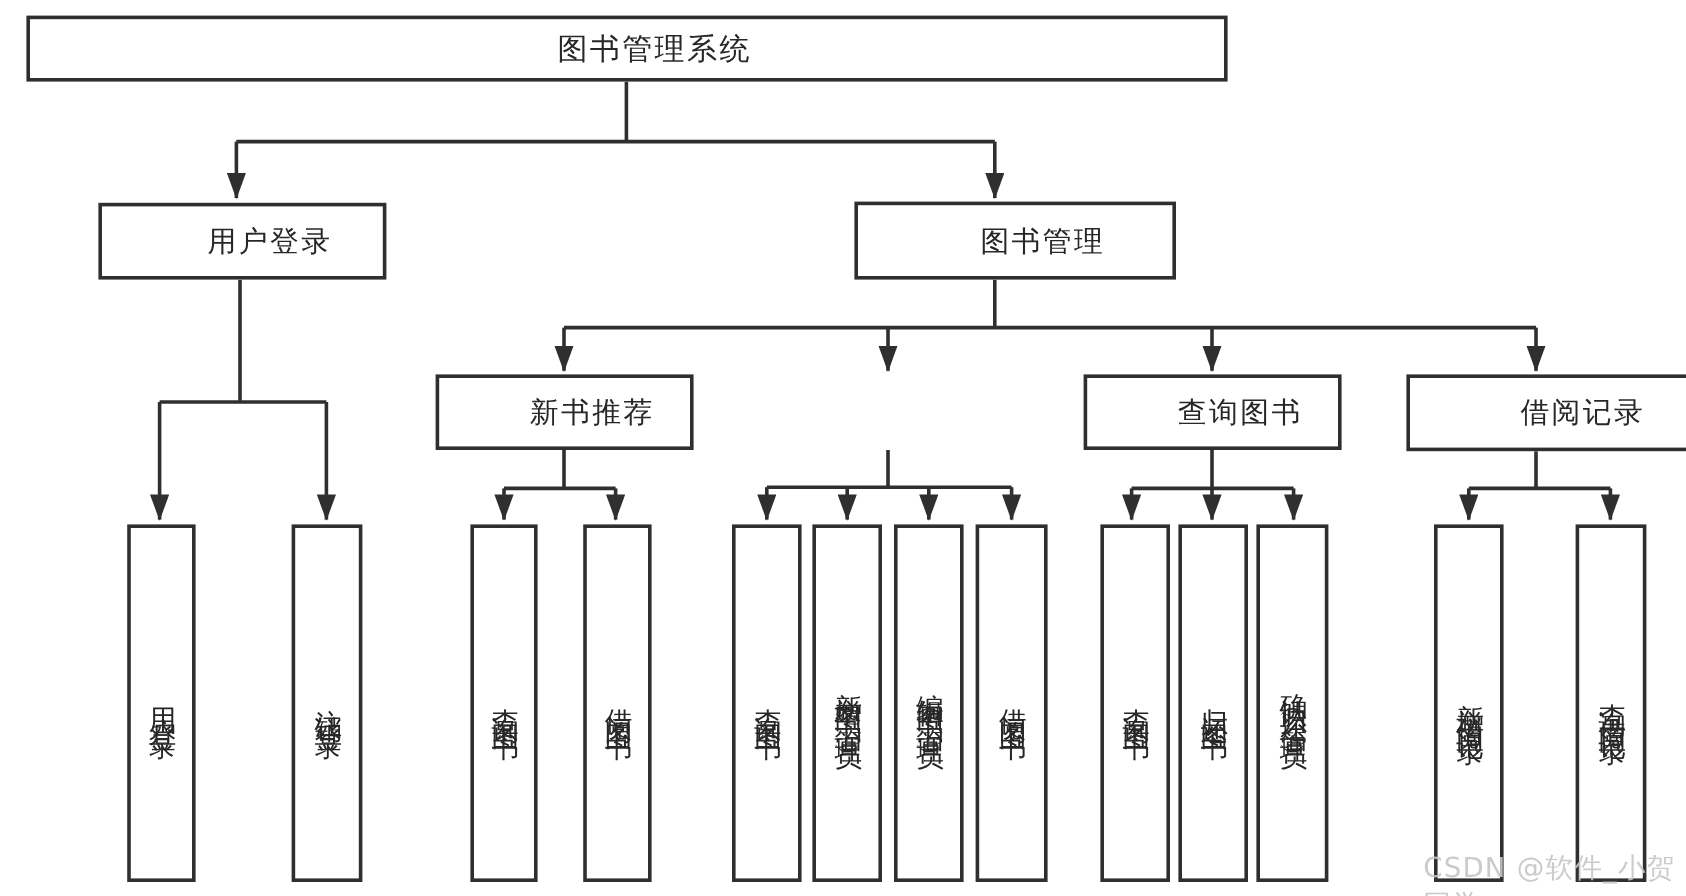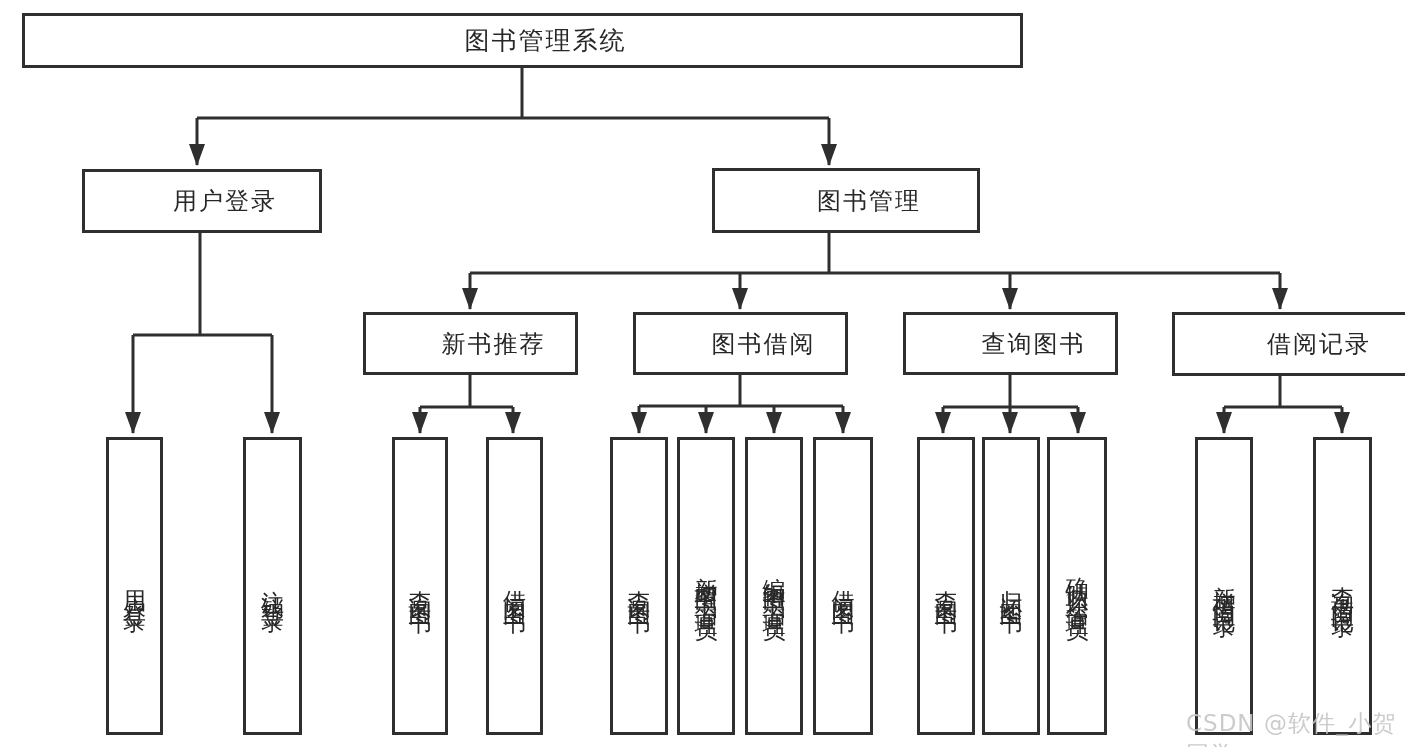--- a/index.html
+++ b/index.html
@@ -99,21 +99,20 @@
       <path d="M1342,407 L1342,433" marker-end="url(#arr)"></path>
     </g>
   </svg>
 
   <div class="node h root" style="left:22px; top:13px; width:1001px; height:55px;">图书管理系统</div>
 
   <div class="node h" style="left:82px; top:169px; width:240px; height:64px;">用户登录</div>
   <div class="node h" style="left:712px; top:168px; width:268px; height:65px;">图书管理</div>
 
   <div class="node h" style="left:363px; top:312px; width:215px; height:63px;">新书推荐</div>
-  <div class="node h" style="left:633px; top:312px; width:215px; height:63px;">图书借阅</div>
   <div class="node h" style="left:903px; top:312px; width:215px; height:63px;">查询图书</div>
   <div class="node h" style="left:1172px; top:312px; width:248px; height:64px;">借阅记录</div>
 
   <div class="node v" style="left:106px; top:437px; width:57px; height:298px;">用户登录</div>
   <div class="node v" style="left:243px; top:437px; width:59px; height:298px;">注销登录</div>
 
   <div class="node v" style="left:392px; top:437px; width:56px; height:298px;">查询图书</div>
   <div class="node v" style="left:486px; top:437px; width:57px; height:298px;">借阅图书</div>
 
   <div class="node v" style="left:610px; top:437px; width:58px; height:298px;">查询图书</div>

